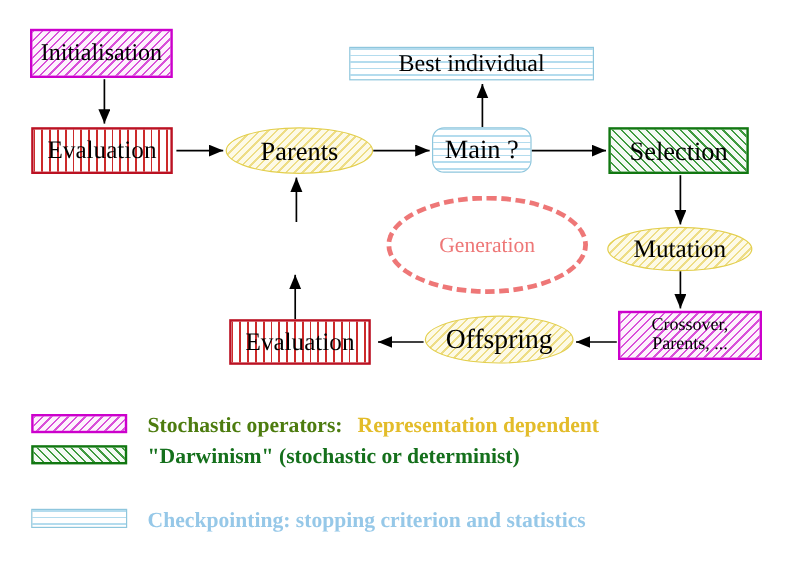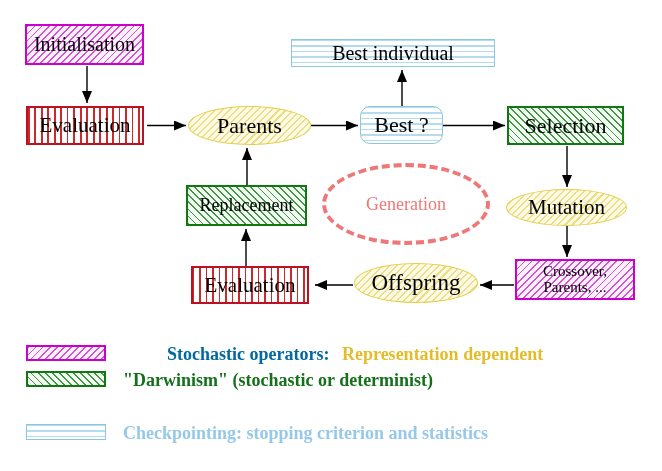--- a/index.html
+++ b/index.html
@@ -77,45 +77,44 @@
     <line x1="246" y1="266" x2="246" y2="229" stroke="#000" stroke-width="1.4" marker-end="url(#ah)"></line>
     <line x1="247" y1="185" x2="247" y2="148" stroke="#000" stroke-width="1.4" marker-end="url(#ah)"></line>
   </svg>
 
   <div class="node magenta-hatch" style="left:25px;top:24px;width:119px;height:41px;font-size:20px;text-align:right;">Initialisation</div>
 
   <div class="node red-vstripes" style="left:26px;top:106px;width:118px;height:39px;font-size:21px;">Evaluation</div>
 
   <div class="node yellow-hatch ellipse" style="left:188px;top:106px;width:123px;height:39px;font-size:22px;">Parents</div>
 
-  <div class="node cyan-hstripes" style="left:360px;top:106px;width:83px;height:38px;font-size:22px;border-radius:10px;">Best ?</div>
+  <div class="node cyan-hstripes" style="left:360px;top:106px;width:83px;height:38px;font-size:22px;border-radius:10px;">Main ?</div>
 
   <div class="node cyan-hstripes" style="left:291px;top:39px;width:204px;height:28px;font-size:20px;border-width:1px;">Best individual</div>
 
   <div class="node green-hatch" style="left:507px;top:106px;width:117px;height:39px;font-size:22px;">Selection</div>
 
   <div class="node yellow-hatch ellipse" style="left:506px;top:189px;width:121px;height:37px;font-size:21px;">Mutation</div>
 
   <div class="node magenta-hatch" style="left:515px;top:259px;width:120px;height:41px;font-size:15px;flex-direction:column;align-items:center;">
     <span>Crossover,</span>
     <span>Parents, ...</span>
   </div>
 
   <div class="node yellow-hatch ellipse" style="left:354px;top:263px;width:124px;height:40px;font-size:23px;">Offspring</div>
 
   <div class="node red-vstripes" style="left:191px;top:266px;width:118px;height:38px;font-size:21px;">Evaluation</div>
 
-  <div class="node green-hatch" style="left:186px;top:185px;width:121px;height:41px;font-size:18px;">Replacement</div>
 
   <div class="node dashed-ellipse" style="left:322px;top:163px;width:168px;height:82px;font-size:18px;">Generation</div>
 
   <div class="legend-row" style="top:344px;">
     <div class="legend-swatch magenta-hatch"></div>
     <div class="legend-text">
-      <span style="color:#0369a1;margin-left:44px;">Stochastic operators:</span>
+      <span style="color:#4d7c0f;">Stochastic operators:</span>
       <span style="color:#e3bc2a;margin-left:8px;">Representation dependent</span>
     </div>
   </div>
 
   <div class="legend-row" style="top:370px;">
     <div class="legend-swatch green-hatch"></div>
     <div class="legend-text" style="color:#15701c;">"Darwinism" (stochastic or determinist)</div>
   </div>
 
 

